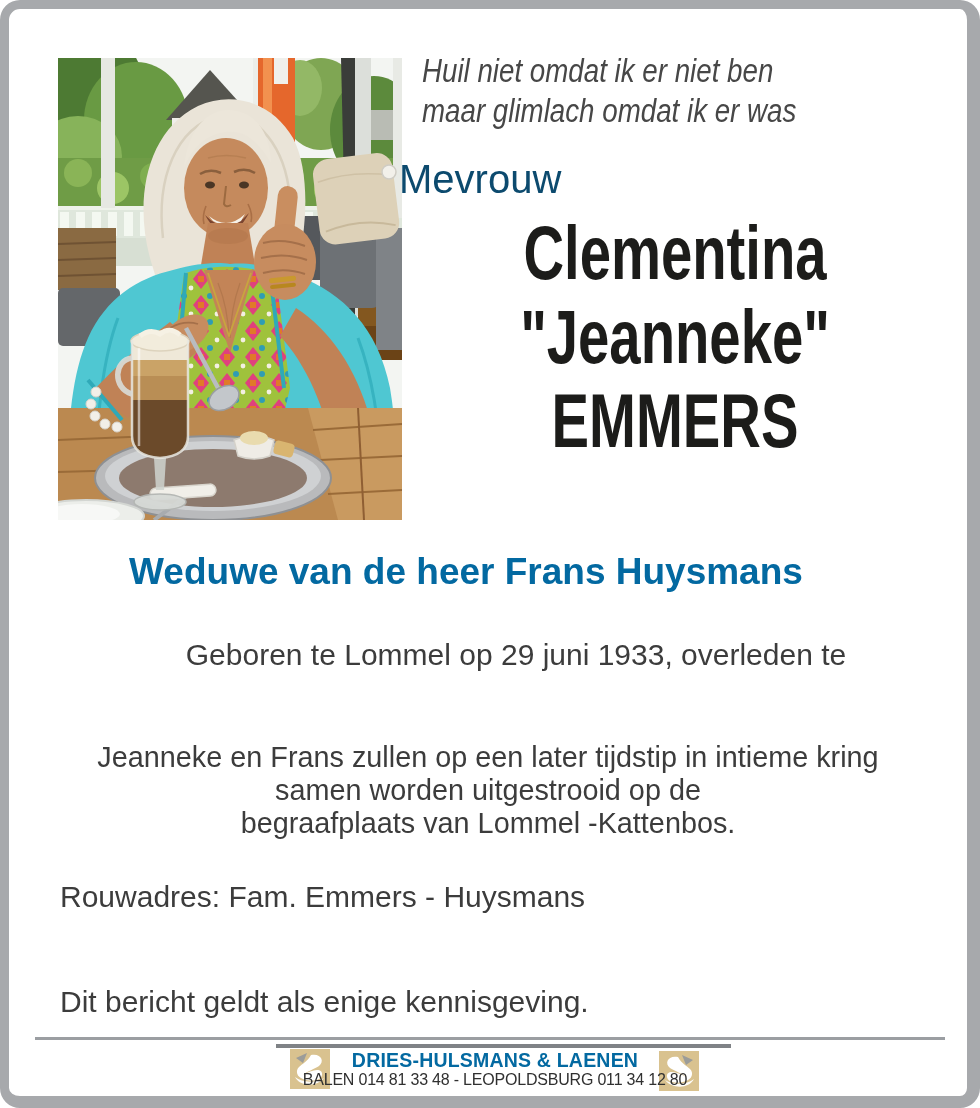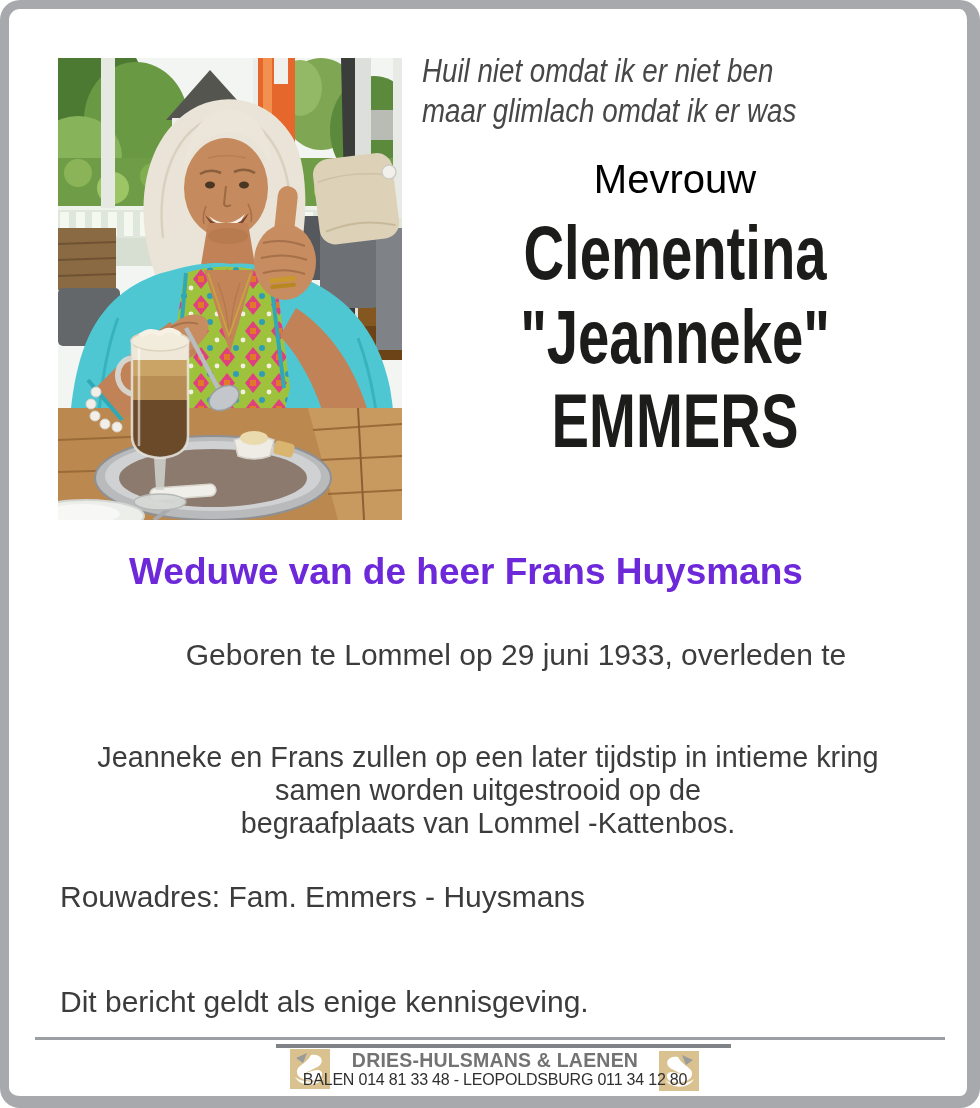--- a/index.html
+++ b/index.html
@@ -15,44 +15,44 @@
   .abs { position:absolute; }
   .photo { left:49px; top:49px; width:344px; height:462px; }
   .photo svg { display:block; }
 
   .quote {
     left:413px; top:42px; font-style:italic; font-size:33px; line-height:40px;
     color:#474747; white-space:nowrap;
     transform:scaleX(0.84); transform-origin:left top;
   }
   .salutation {
-    left:390px; top:148px; width:552px; text-align:center;
-    font-size:40px; line-height:44px; color:#000000;
+    left:390px; top:148px; width:552px; text-align:left;
+    font-size:40px; line-height:44px; color:#0c4a6e;
   }
   .name-block {
     left:390px; top:202px; width:552px; text-align:center;
     font-weight:bold; font-size:76px; line-height:84px; color:#1c1c1a;
     white-space:nowrap; transform:scaleX(0.74); transform-origin:50% 0;
   }
   .widow {
     left:0; top:541px; width:914px; text-align:center;
-    font-weight:bold; font-size:37px; line-height:44px; color:#6d28d9;
+    font-weight:bold; font-size:37px; line-height:44px; color:#0369a1;
   }
   .body-block { font-size:30px; line-height:33px; color:#3c3c3c; }
   .born { left:0; top:629px; width:958px; text-align:center;margin-left:28px; }
   .ceremony { left:0; top:731px; width:958px; text-align:center;
     transform:scaleX(0.96); transform-origin:50% 0; }
   .address { left:51px; top:872px; line-height:32px; }
   .notice { left:51px; top:976px; }
 
   .rule-long  { left:26px;  top:1028px; width:910px; height:3px; background:#9b9ea2; }
   .rule-short { left:267px; top:1035px; width:455px; height:4px; background:#7f8286; }
 
   .footer-text { left:246px; top:1041px; width:480px; text-align:center; }
-  .footer-title   { font-weight:bold; font-size:19.5px; line-height:21px; letter-spacing:.2px; color:#737373; }
+  .footer-title   { font-weight:bold; font-size:19.5px; line-height:21px; letter-spacing:.2px; color:#0369a1; }
   .footer-contact { font-size:16px; line-height:18px; letter-spacing:-.2px; color:#303030; }
   .logo-left  { left:281px; top:1039px; width:40px; height:42px; }
   .logo-right { left:646px; top:1041px; width:44px; height:42px; }
 </style>
 </head>
 <body>
 
 <div class="page">
 
   <div class="abs photo">

